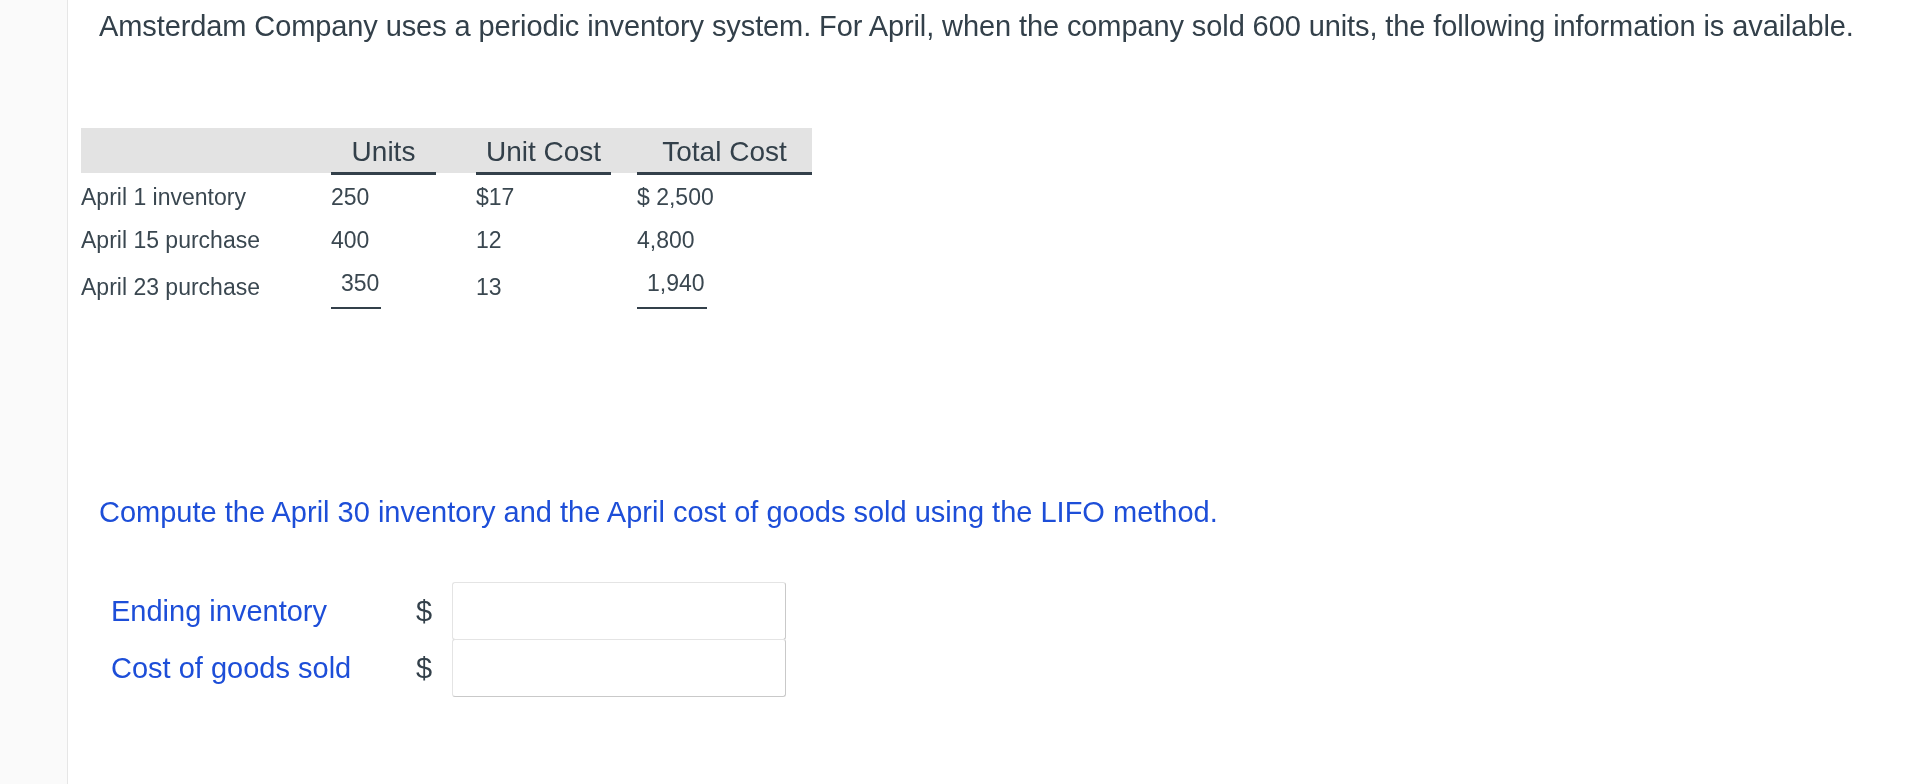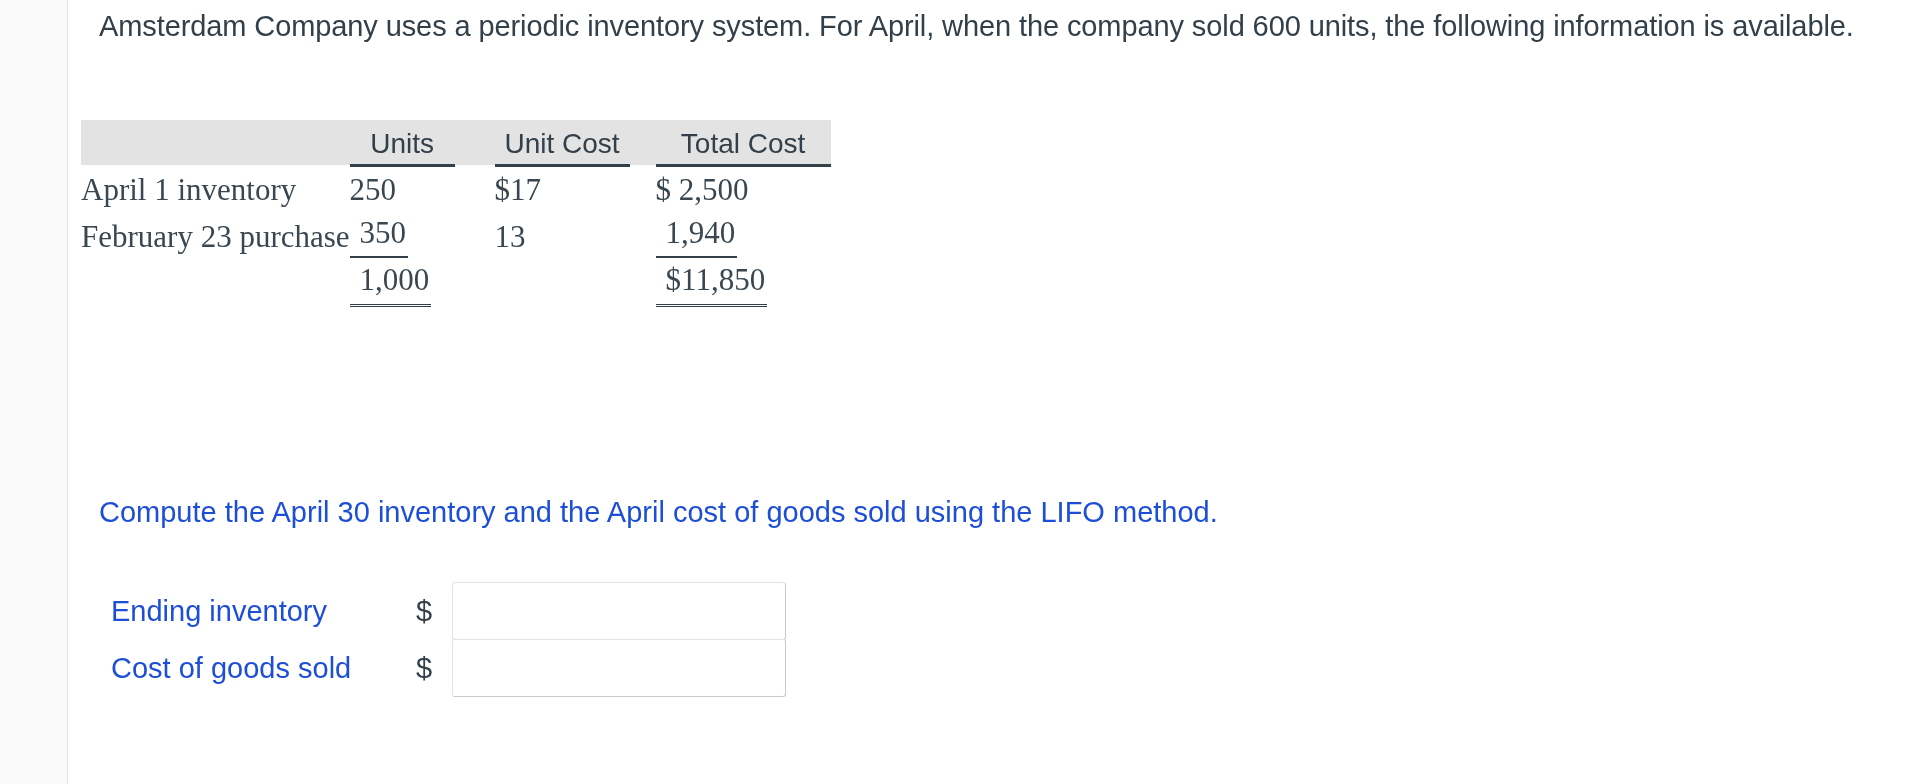--- a/index.html
+++ b/index.html
@@ -46,21 +46,21 @@
     font-size: 29px;
     line-height: 40px;
     color: #33404a;
     letter-spacing: -0.1px;
   }
 
   
   #inventory-table {
     position: absolute;
     left: 12px;
-    top: 120px;
+    top: 128px;
     border-collapse: collapse;
     font-size: 29px;
     color: #3a4750;
   }
   #inventory-table td, #inventory-table th {
     padding: 0;
     font-weight: normal;
     vertical-align: bottom;
   }
 
@@ -79,23 +79,22 @@
   .hdr-gap1  { width: 40px; background: #e3e3e3 !important; }
   .hdr-unitcost { width: 135px; }
   .hdr-gap2  { width: 26px; background: #e3e3e3 !important; }
   .hdr-totalcost { width: 175px; }
 
   .rule-row td { height: 3px; padding: 0; }
   .rule-row .rule { border-top: 3px solid #33404a; height: 0; }
 
   .data-row td {
     height: 43px;
-    font-size: 31px;
+    font-size: 23px;
     line-height: 43px;
-    font-family: Liberation Serif, serif;
   }
   .lbl { text-align: left; padding-left: 0px; white-space: nowrap; }
   .num { text-align: left; padding-right: 2px; white-space: nowrap; }
   .gap { }
 
   .underline-cell > span {
     display: inline-block;
     border-bottom: 2px solid #33404a;
     padding: 0 2px 2px 10px;
   }
@@ -186,38 +185,38 @@
 
     <tr class="data-row">
       <td class="lbl">April 1 inventory</td>
       <td class="num">250</td>
       <td class="gap"></td>
       <td class="num">$17</td>
       <td class="gap"></td>
       <td class="num">$ 2,500</td>
     </tr>
 
-
     <tr class="data-row">
-      <td class="lbl">February 23 purchase</td>
+      <td class="lbl">April 15 purchase</td>
+      <td class="num">400</td>
+      <td class="gap"></td>
+      <td class="num">12</td>
+      <td class="gap"></td>
+      <td class="num">4,800</td>
+    </tr>
+
+    <tr class="data-row">
+      <td class="lbl">April 23 purchase</td>
       <td class="num underline-cell"><span>350</span></td>
       <td class="gap"></td>
       <td class="num">13</td>
       <td class="gap"></td>
       <td class="num underline-cell"><span>1,940</span></td>
     </tr>
 
-    <tr class="data-row">
-      <td class="lbl"></td>
-      <td class="num dunderline-cell"><span>1,000</span></td>
-      <td class="gap"></td>
-      <td class="num"></td>
-      <td class="gap"></td>
-      <td class="num dunderline-cell"><span>$11,850</span></td>
-    </tr>
   </tbody>
     </table>
 
   <div class="prompt-text">Compute the April 30 inventory and the April cost of goods sold using the LIFO method.</div>
 
   <div class="answer-row" id="answer-row-ending">
     <span class="answer-label">Ending inventory</span>
     <span class="dollar-sign">$</span>
     <input class="answer-input" type="text" placeholder="" style="">
   </div>

